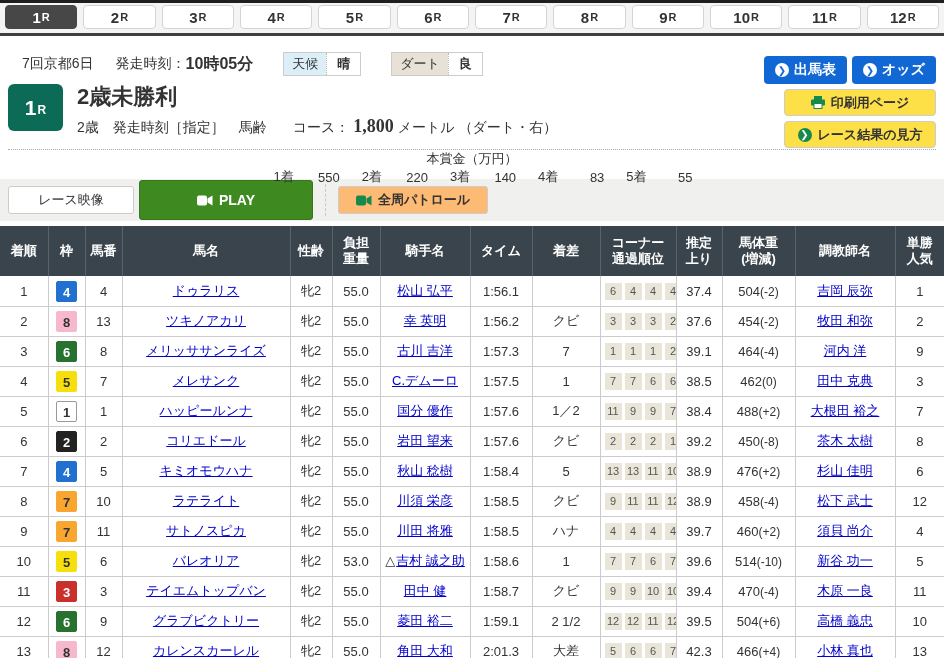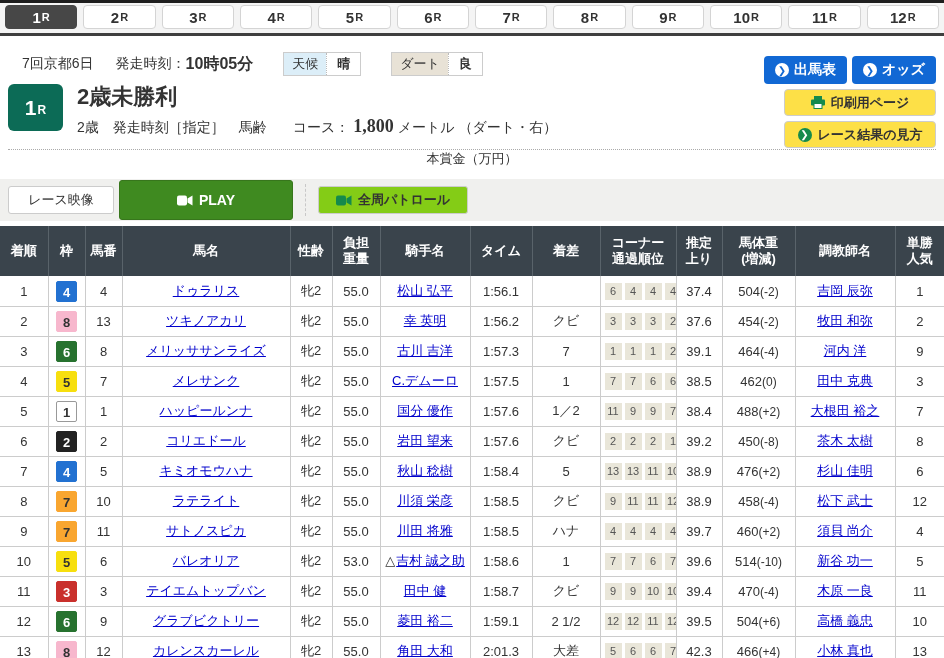--- a/index.html
+++ b/index.html
@@ -66,28 +66,28 @@
 
   
   .prize-row { height:26px; display:flex; align-items:center; font-size:13px;flex-direction:column; }
   .prize-items { display:flex; align-items:center; }
   .prize-place { margin-left:22px; }
   .prize-amt { display:inline-block; width:46px; text-align:right; }
 
   
   .video-band { margin-top:3px; background:#f0f0ee; height:42px; display:flex; align-items:center;
                 padding:0 8px; }
-  .btn-video { background:#fff; border:1px solid #ccc; border-radius:3px; height:28px; width:106px;
+  .btn-video { background:#fff; border:1px solid #ccc; border-radius:3px; height:28px; width:126px;
                display:flex; align-items:center; justify-content:center; font-size:13px; color:#333;
                cursor:pointer; }
   .btn-play { margin-left:5px; background:#3f8a20; border:1px solid #37761c; border-radius:3px;
               height:40px; width:174px; display:flex; align-items:center; justify-content:center;
               gap:6px; color:#fff; font-weight:bold; font-size:14px; cursor:pointer; }
   .band-divider { height:32px; border-left:1px dashed #c8c8c8; margin:0 12px 0 12px; }
-  .btn-patrol { background:#84cc16; border:1px solid #ccc; border-radius:3px; height:28px; width:150px;
+  .btn-patrol { background:#fdba74; border:1px solid #ccc; border-radius:3px; height:28px; width:150px;
                 display:flex; align-items:center; justify-content:center; gap:6px; font-size:13px;
                 font-weight:bold; color:#333; cursor:pointer; }
 
   
   table.results { margin-top:5px; width:944px; border-collapse:collapse; table-layout:fixed; }
   .results thead th { background:#3a444c; color:#fff; font-size:13px; font-weight:bold;
                       height:50px; text-align:center; vertical-align:middle; line-height:1.3;
                       border-right:1px solid #59636a; padding:0 1px; }
   .results thead th:last-child { border-right:none; }
   .results tbody td { height:30px; border-bottom:1px solid #ccc; border-right:1px solid #ccc;
@@ -218,20 +218,32 @@
             <span>（ダート・右）</span>
           </span>
         </div>
       </div>
     </div>
 
     <div class="dotline"></div>
 
     <div class="prize-row">
       <span>本賞金（万円）</span>
+      <span class="prize-items">
+          <span class="prize-place">1着</span>
+          <span class="prize-amt">550</span>
+          <span class="prize-place">2着</span>
+          <span class="prize-amt">220</span>
+          <span class="prize-place">3着</span>
+          <span class="prize-amt">140</span>
+          <span class="prize-place">4着</span>
+          <span class="prize-amt">83</span>
+          <span class="prize-place">5着</span>
+          <span class="prize-amt">55</span>
+        </span>
     </div>
   </div>
 
   <div class="video-band">
     <div class="btn-video">
       <span>レース映像</span>
     </div>
     <div class="btn-play">
       <svg width="16" height="11">
         <rect x="0" y="0.5" width="10" height="10" rx="2" fill="#ffffff"></rect>

